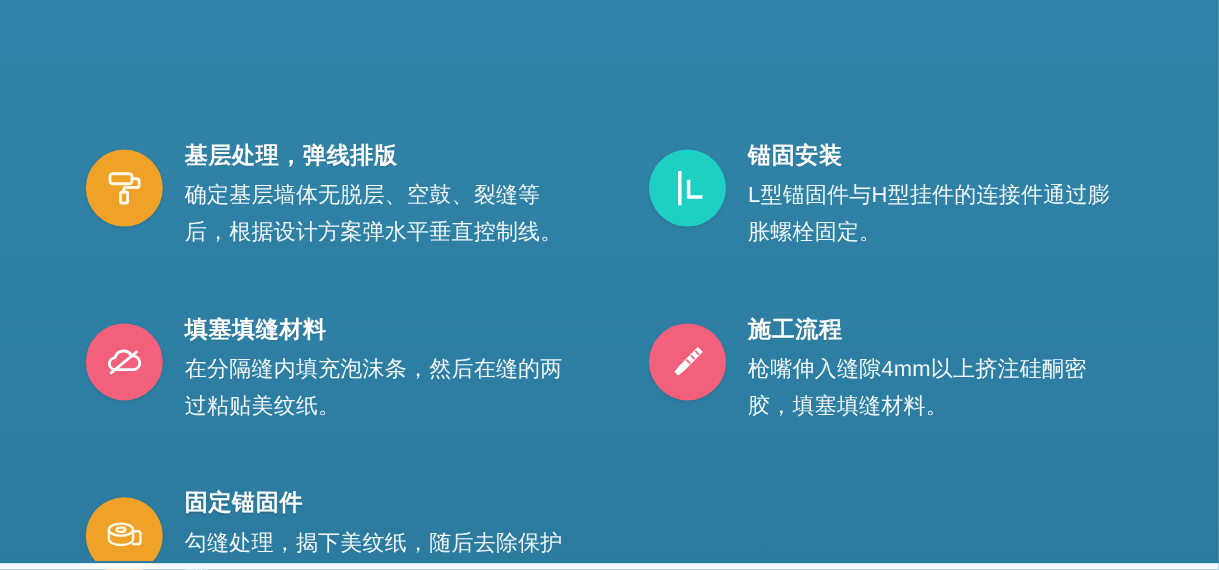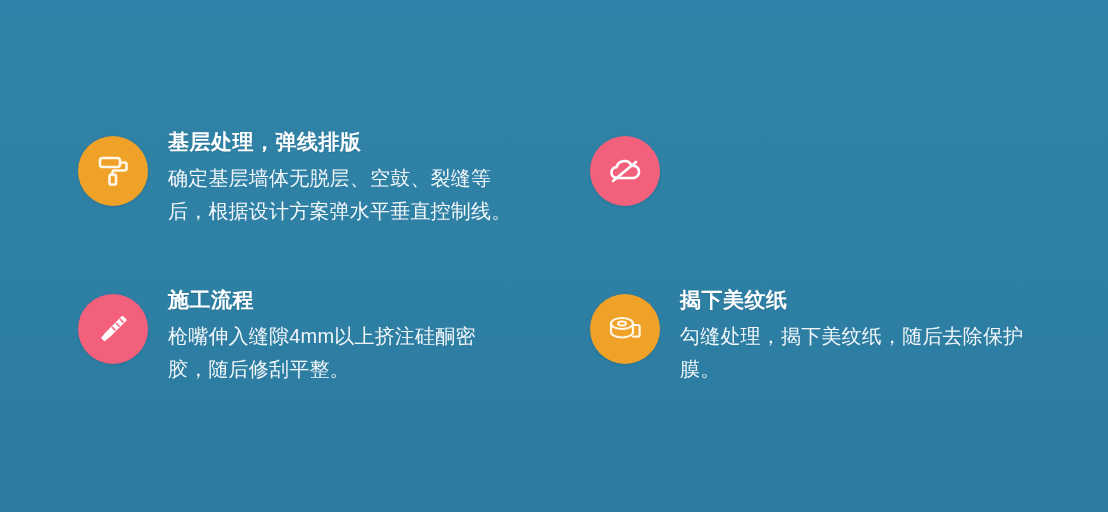--- a/index.html
+++ b/index.html
@@ -124,62 +124,80 @@
           </svg>
         </span>
       </div>
       <div class="textblock">
         <div class="item-title">基层处理，弹线排版</div>
         <div class="item-body">确定基层墙体无脱层、空鼓、裂缝等后，根据设计方案弹水平垂直控制线。</div>
       </div>
     </div>
 
 
+    <div class="item">
+      <div class="badge" style="background:#1ecfc4">
+        <span>
+          <svg width="40" height="40" viewBox="0 0 40 40" fill="none" stroke="#ffffff" stroke-width="3.2" stroke-linecap="square">
+            <path d="M13 6 V34"></path>
+            <path d="M21 14 V28 H32"></path>
+          </svg>
+        </span>
+      </div>
+      <div class="textblock">
+        <div class="item-title">锚固安装</div>
+        <div class="item-body">L型锚固件与H型挂件的连接件通过膨胀螺栓固定。</div>
+      </div>
+    </div>
 
     <div class="item">
       <div class="badge" style="background:#f2607b">
         <span>
           <svg width="40" height="40" viewBox="0 0 40 40" fill="none" stroke="#ffffff" stroke-width="2.6" stroke-linejoin="round" stroke-linecap="round">
             <path d="M11 27 a5.5 5.5 0 0 1 0.6 -10.9 a8 8 0 0 1 15 -1.4 a6.2 6.2 0 0 1 2.4 12.3 Z"></path>
             <path d="M8 30 L31 11"></path>
           </svg>
         </span>
+      </div>
+      <div class="textblock">
+        <div class="item-title">填塞填缝材料</div>
+        <div class="item-body">在分隔缝内填充泡沫条，然后在缝的两过粘贴美纹纸。</div>
       </div>
     </div>
 
     <div class="item">
       <div class="badge" style="background:#f2607b">
         <span>
           <svg width="40" height="40" viewBox="0 0 40 40" fill="#ffffff" stroke="#ffffff" stroke-width="1.4" stroke-linejoin="round">
             <path d="M29.5 7.5 L33 11 L16.5 27.5 L11.5 31.5 L9 29 L13 24 Z"></path>
             <path d="M27 10 L30.5 13.5" stroke="#f2607b" stroke-width="1.6"></path>
             <path d="M23 14 L26.5 17.5" stroke="#f2607b" stroke-width="1.6"></path>
             <path d="M19 18 L22.5 21.5" stroke="#f2607b" stroke-width="1.6"></path>
           </svg>
         </span>
       </div>
       <div class="textblock">
         <div class="item-title">施工流程</div>
-        <div class="item-body">枪嘴伸入缝隙4mm以上挤注硅酮密胶，随后修刮平整。</div>
+        <div class="item-body">枪嘴伸入缝隙4mm以上挤注硅酮密胶，填塞填缝材料。</div>
       </div>
     </div>
 
     <div class="item">
       <div class="badge" style="background:#f0a128">
         <span>
           <svg width="42" height="42" viewBox="0 0 42 42" fill="none" stroke="#fff6e6" stroke-width="2.2" stroke-linejoin="round" stroke-linecap="round">
             <ellipse cx="18" cy="15.5" rx="11" ry="5.5"></ellipse>
             <ellipse cx="18" cy="15.5" rx="4" ry="2"></ellipse>
             <path d="M7 15.5 V24 a11 5.5 0 0 0 22 0 V15.5"></path>
             <path d="M29 17 h5 a1.6 1.6 0 0 1 1.6 1.6 V27 a1.6 1.6 0 0 1 -1.6 1.6 h-5"></path>
           </svg>
         </span>
       </div>
       <div class="textblock">
-        <div class="item-title">揭下美纹纸</div>
+        <div class="item-title">固定锚固件</div>
         <div class="item-body">勾缝处理，揭下美纹纸，随后去除保护膜。</div>
       </div>
     </div>
 
   </div>
 
   <div class="bottom-rule"></div>
   <div class="bottom-strip"></div>
 </div>
 

